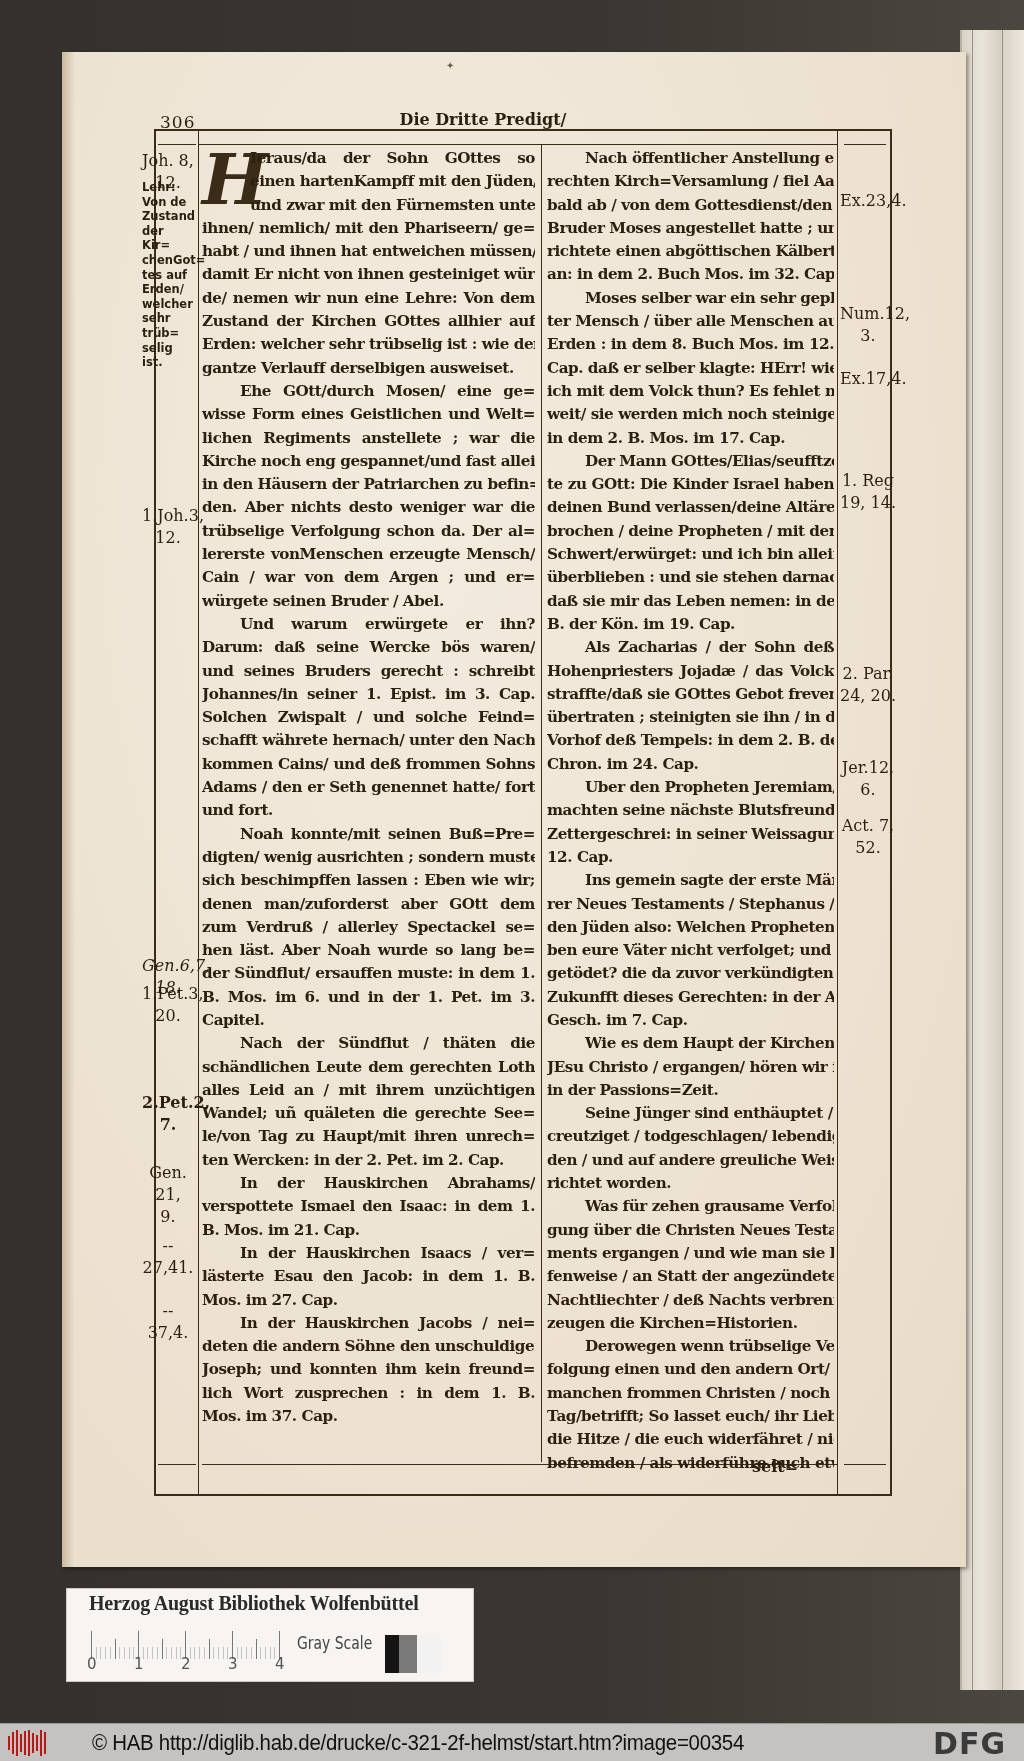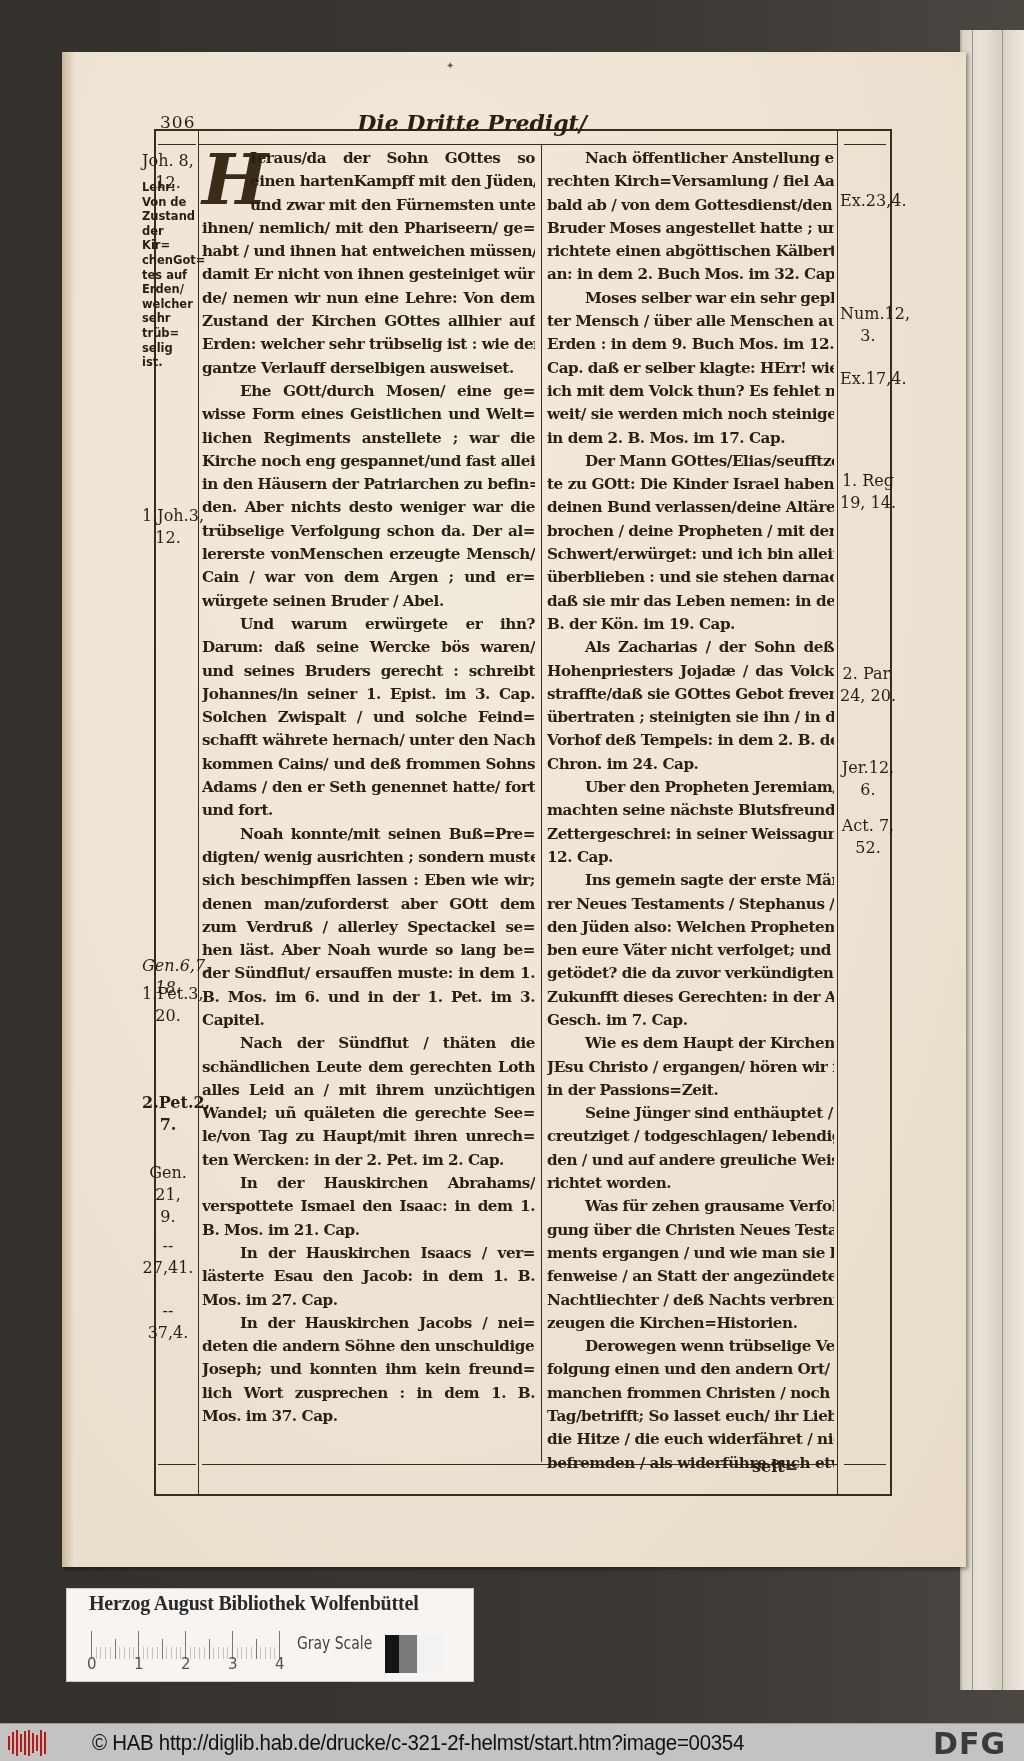--- a/index.html
+++ b/index.html
@@ -21,22 +21,22 @@
     background:#efe5d6;
     background-image:radial-gradient(ellipse at 40% 30%, #f3ebdf 0%, #ede2d1 60%, #e7dbc8 100%);
     box-shadow: 2px 2px 4px rgba(0,0,0,0.4);
   }
   .page-left-shade { position:absolute; left:0; top:0; bottom:0; width:14px;
     background:linear-gradient(90deg,#c9b89c,#efe5d6); }
   .page-star { position:absolute; left:384px; top:8px; color:#6b5a44; font-size:10px; }
   .rule { position:absolute; background:#3b2c18; }
 
   .pagenum { position:absolute; left:98px; top:60px; font-size:17px; font-family:"DejaVu Serif",serif; color:#2b1f10; letter-spacing:1px; }
-  .running-head { position:absolute; left:136px; width:548px; top:58px; text-align:center;
-     font-family:"DejaVu Serif",serif; font-size:22px; font-weight:bold; color:#2b1f10;font-style:italic; }
+  .running-head { position:absolute; left:147px; width:548px; top:58px; text-align:center;
+     font-family:"DejaVu Serif",serif; font-size:16px; font-weight:bold; color:#2b1f10; }
 
   .margin-note { position:absolute; font-size:16px; line-height:22px; color:#2b1f10; text-align:center; font-family:"DejaVu Serif",serif; }
   .margin-left { left:80px; width:52px; }
   .margin-left.block { text-align:left; font-family:"DejaVu Sans",sans-serif; font-weight:bold; font-size:11.5px; line-height:14.6px; }
   .margin-right { left:778px; width:56px; }
 
   .col { position:absolute; top:95px; font-size:15.2px; line-height:23.3px; color:#2b1f10;
      font-family:"DejaVu Serif",serif; font-weight:bold; text-align:justify; }
   .col1 { left:140px; width:333px; }
   .col2 { left:485px; width:287px; }
@@ -179,21 +179,21 @@
     </div>
   <div class="col col2" id="col2">
       <span class="line indent">Nach öffentlicher Anstellung einer</span>
       <span class="line">rechten Kirch=Versamlung / fiel Aaron</span>
       <span class="line">bald ab / von dem Gottesdienst/den sein</span>
       <span class="line">Bruder Moses angestellet hatte ; und</span>
       <span class="line">richtete einen abgöttischen Kälbertantz</span>
       <span class="line last">an: in dem 2. Buch Mos. im 32. Cap.</span>
       <span class="line indent">Moses selber war ein sehr geplag=</span>
       <span class="line">ter Mensch / über alle Menschen auf</span>
-      <span class="line">Erden : in dem 9. Buch Mos. im 12.</span>
+      <span class="line">Erden : in dem 8. Buch Mos. im 12.</span>
       <span class="line">Cap. daß er selber klagte: HErr! wie soll</span>
       <span class="line">ich mit dem Volck thun? Es fehlet nicht</span>
       <span class="line">weit/ sie werden mich noch steinigen:</span>
       <span class="line last">in dem 2. B. Mos. im 17. Cap.</span>
       <span class="line indent">Der Mann GOttes/Elias/seufftze=</span>
       <span class="line">te zu GOtt: Die Kinder Israel haben</span>
       <span class="line">deinen Bund verlassen/deine Altäre zu=</span>
       <span class="line">brochen / deine Propheten / mit dem</span>
       <span class="line">Schwert/erwürget: und ich bin allein</span>
       <span class="line">überblieben : und sie stehen darnach /</span>

